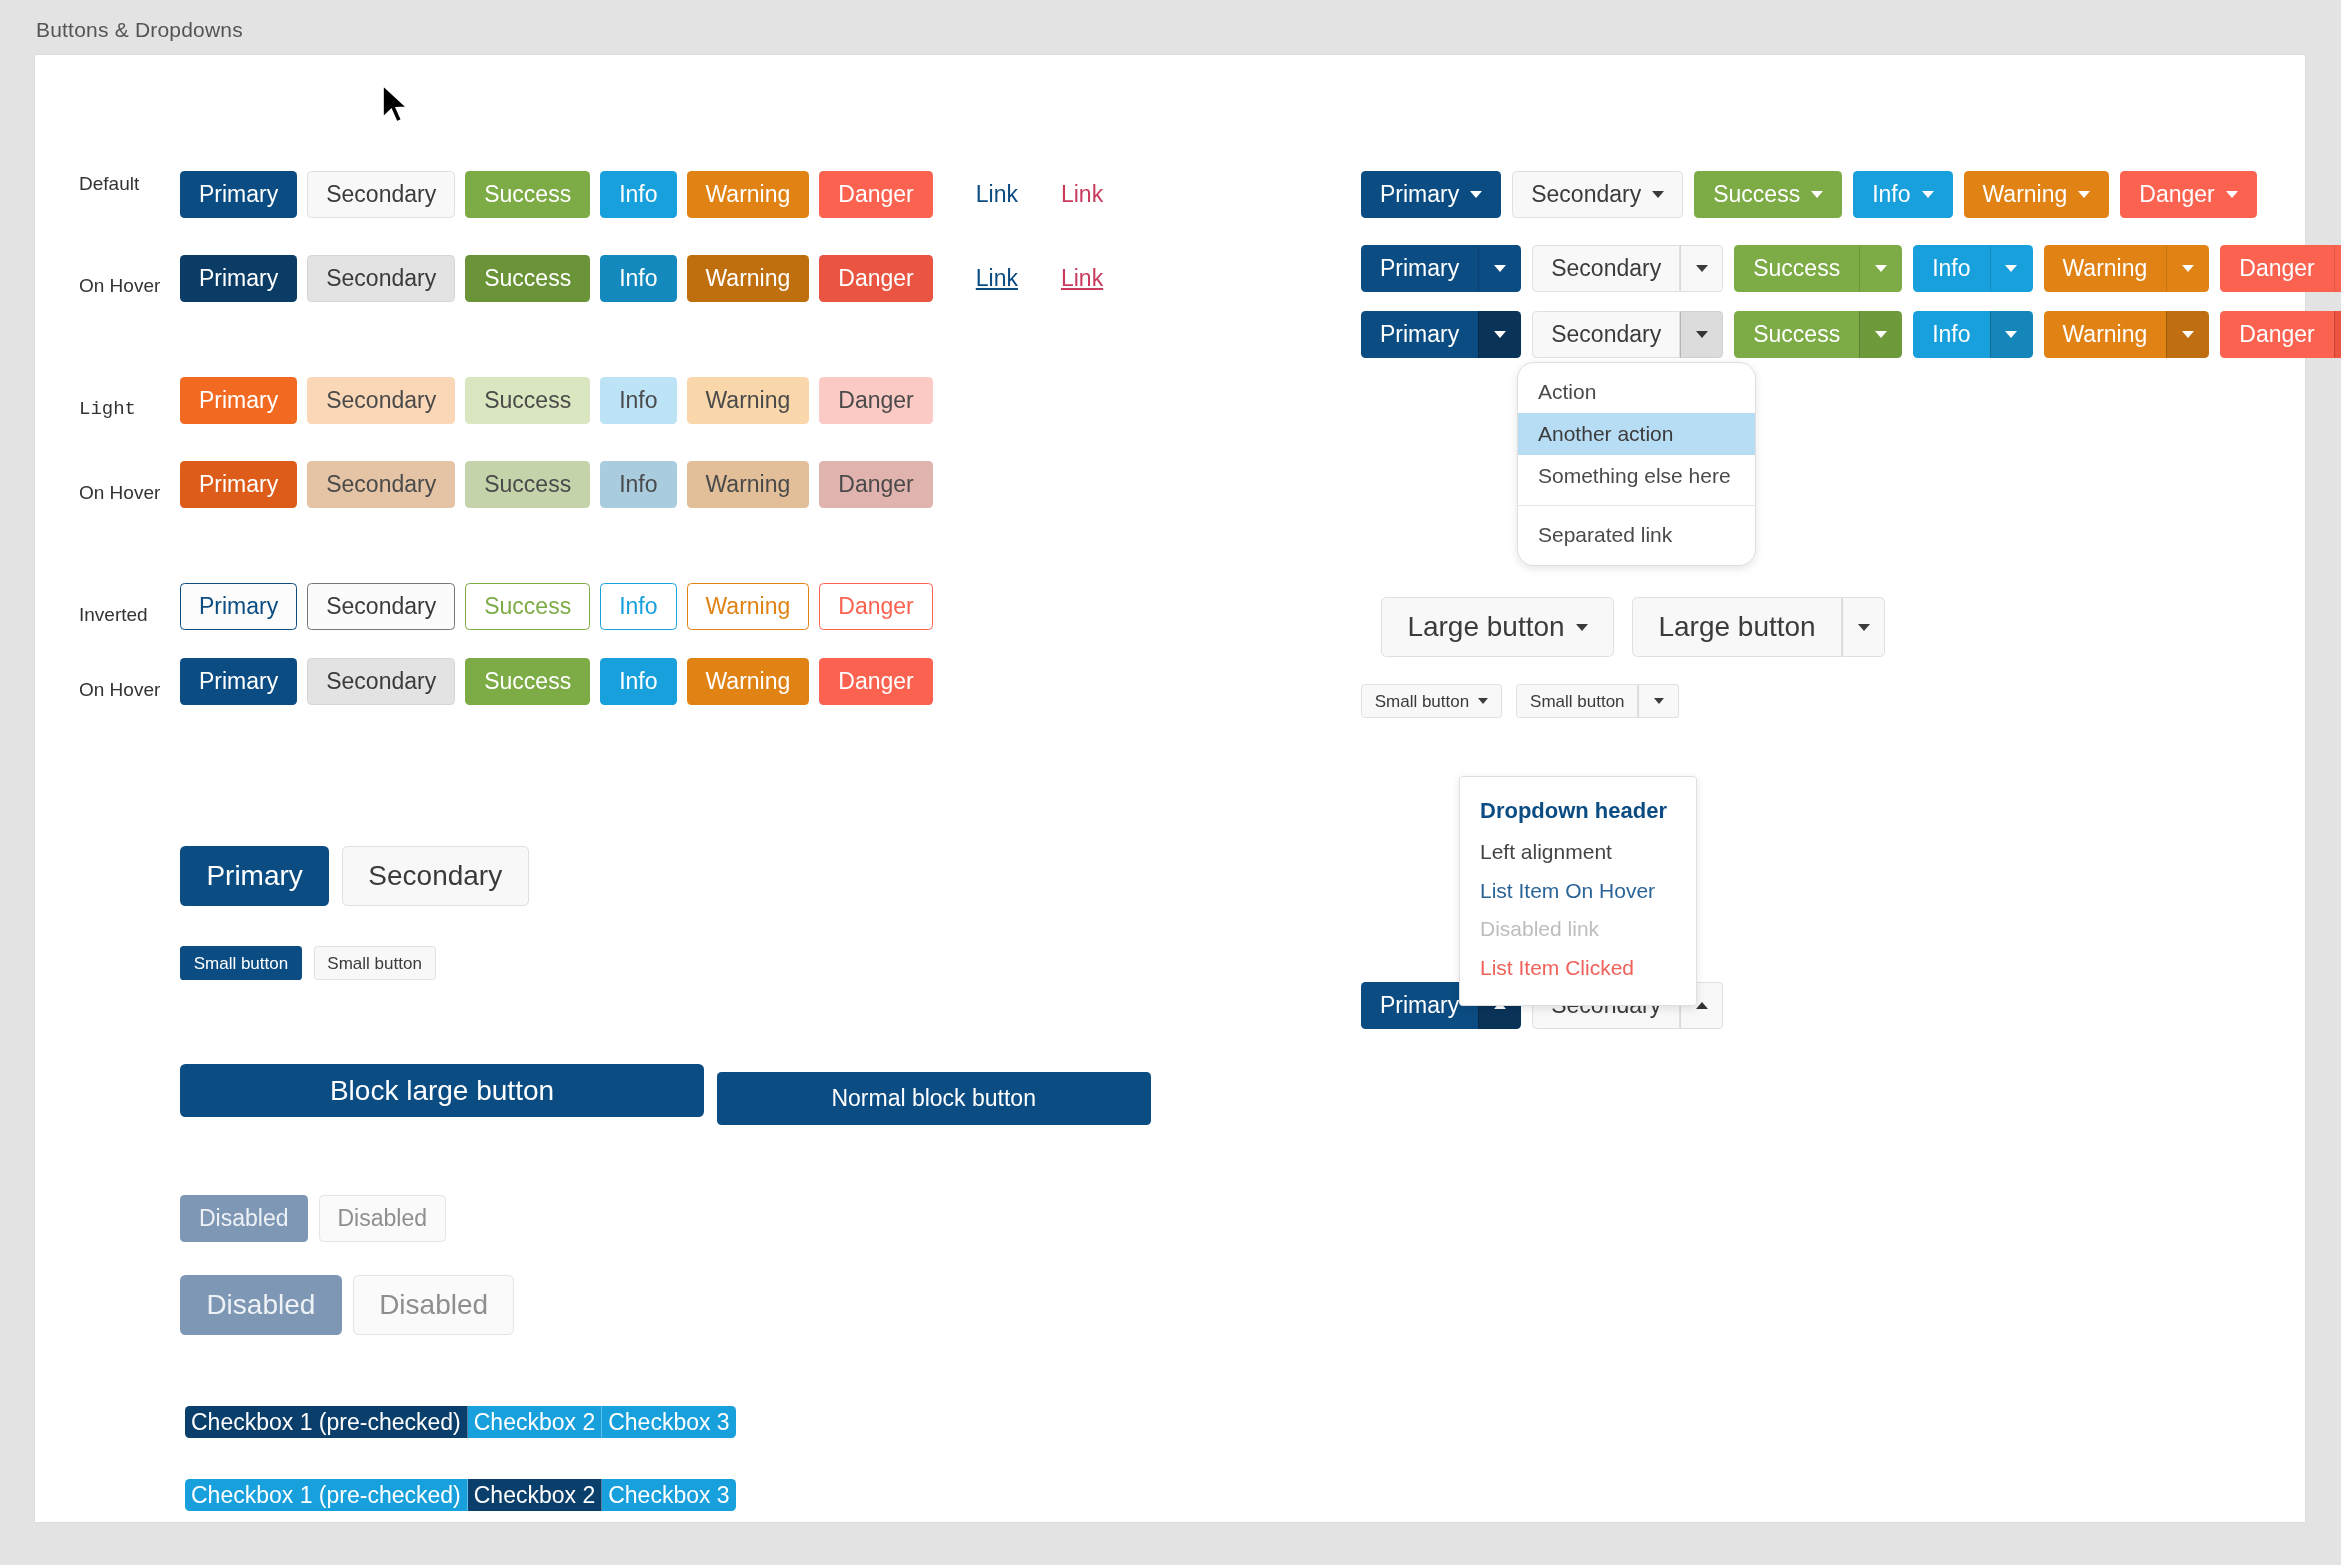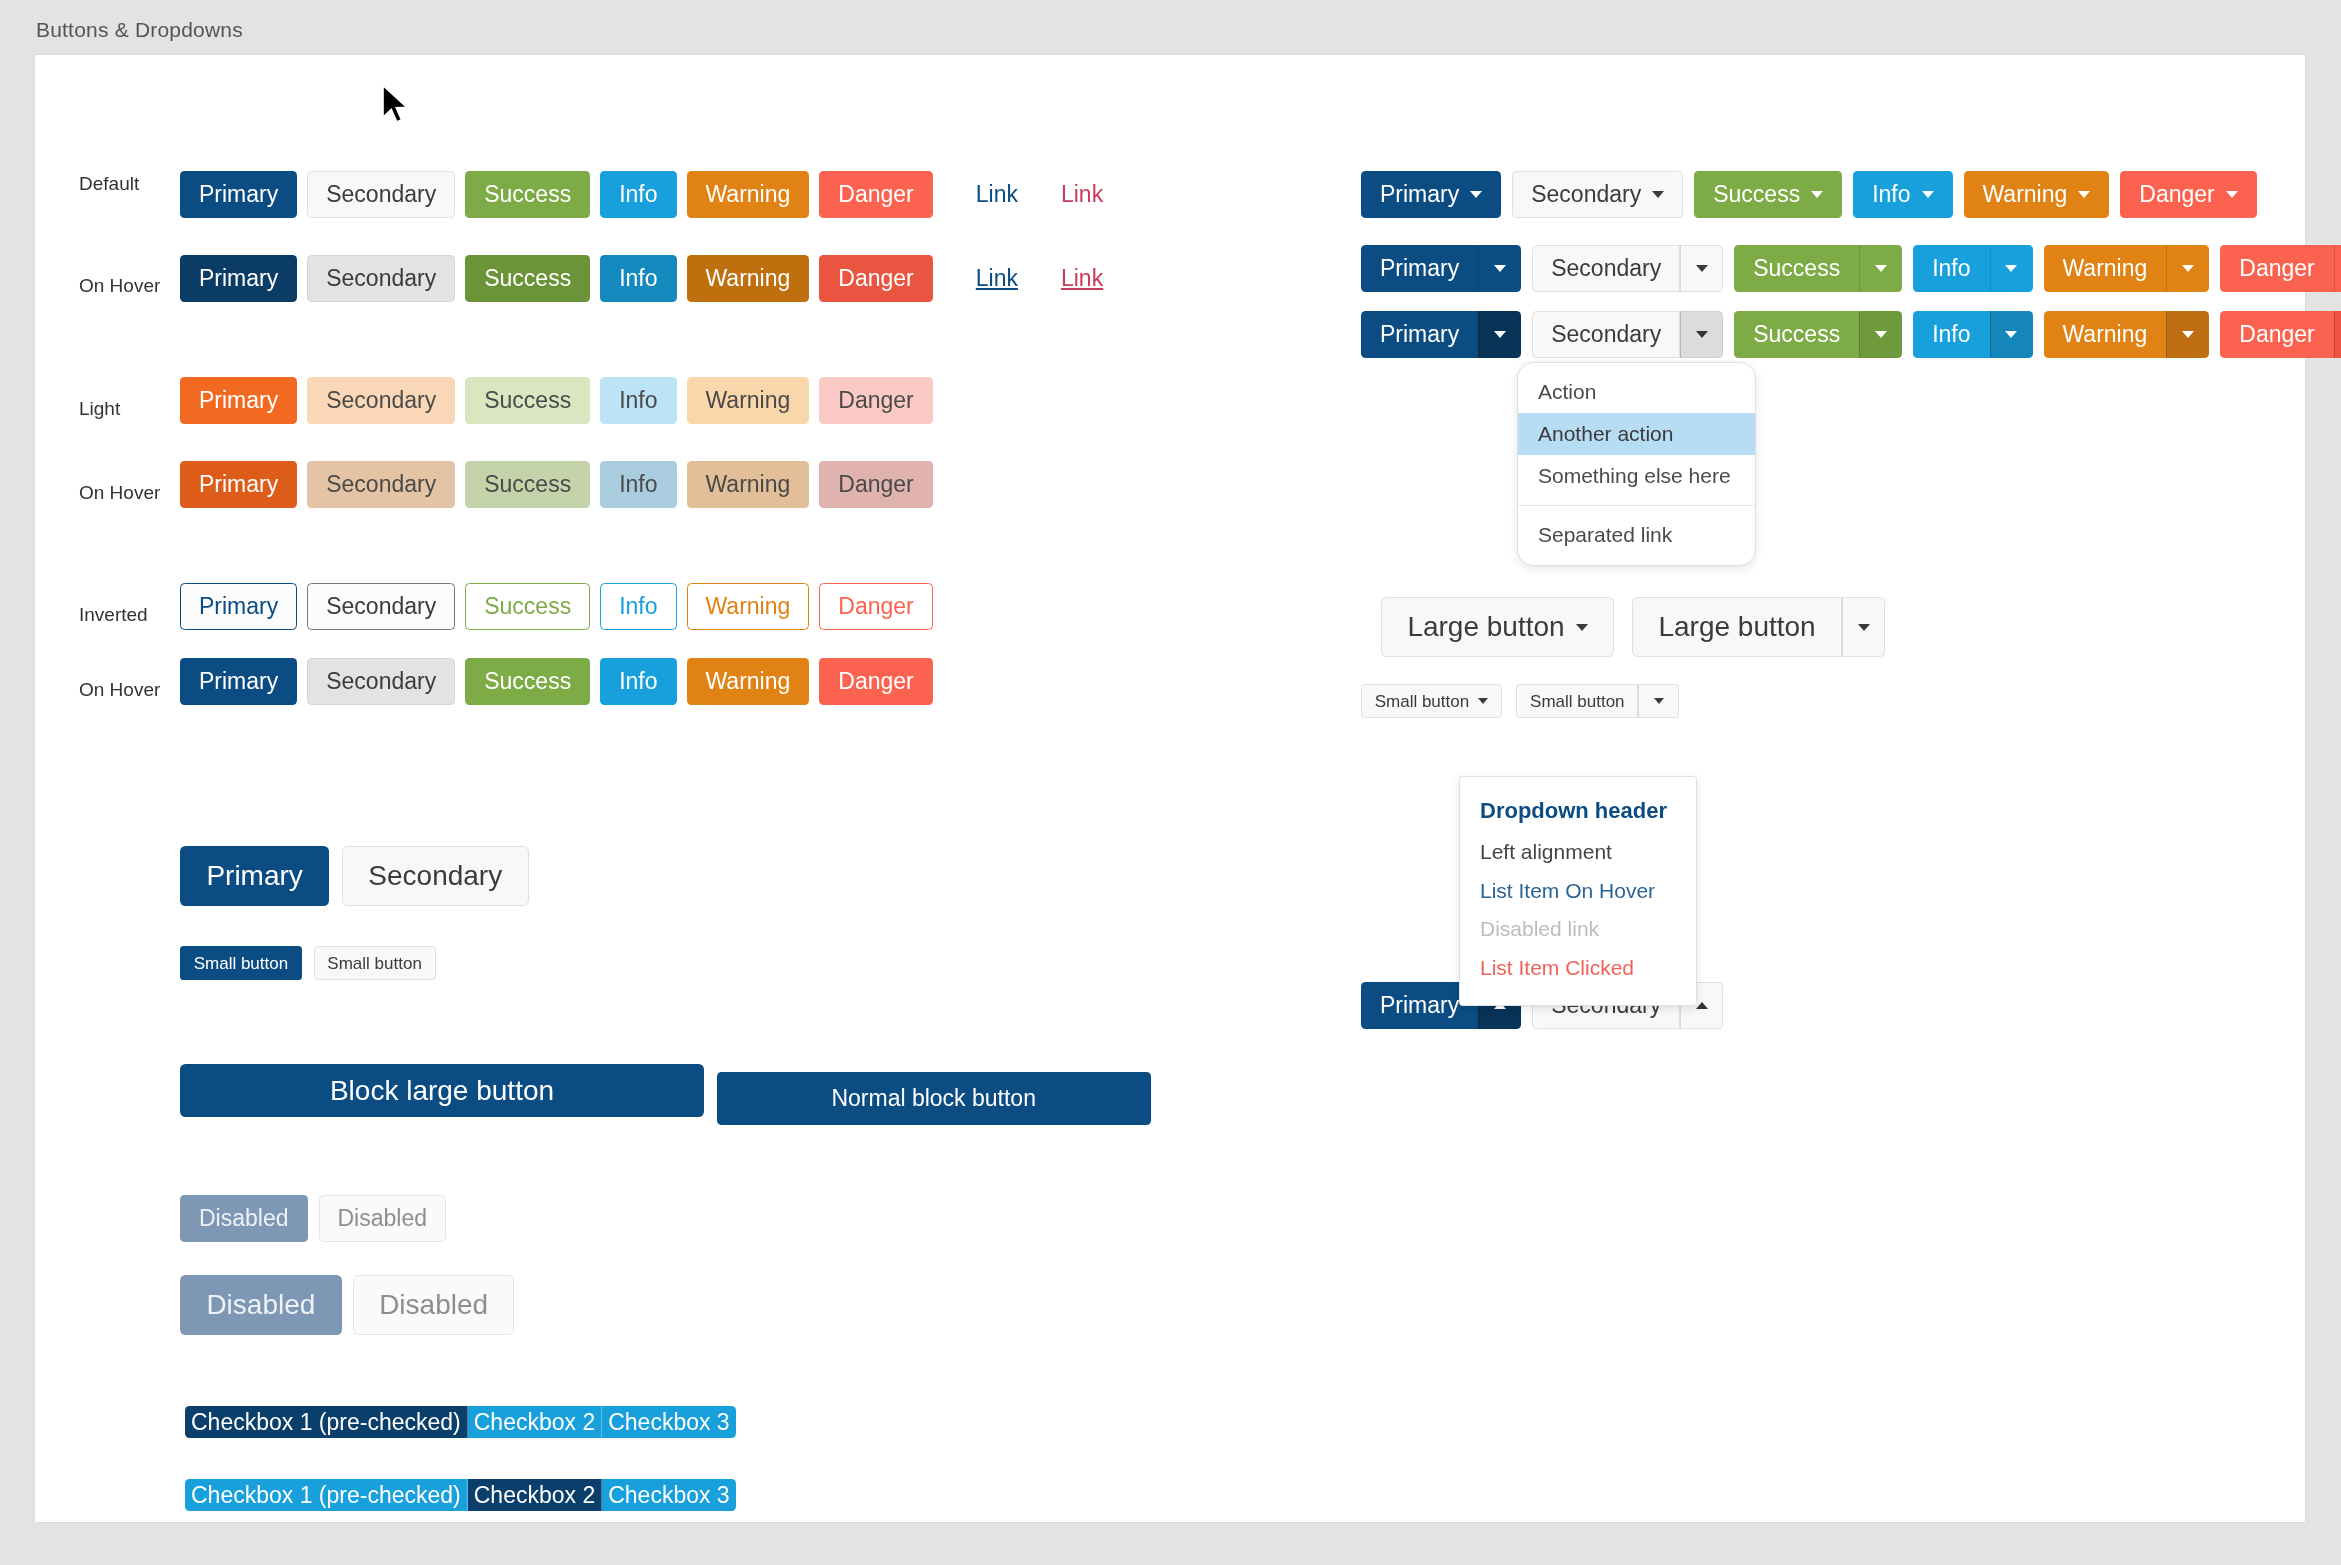--- a/index.html
+++ b/index.html
@@ -185,21 +185,21 @@
       <button class="btn b-primary-h">Primary</button>
       <button class="btn b-secondary-h">Secondary</button>
       <button class="btn b-success-h">Success</button>
       <button class="btn b-info-h">Info</button>
       <button class="btn b-warning-h">Warning</button>
       <button class="btn b-danger-h">Danger</button>
       <a class="link uh" style="margin-left:33px;">Link</a>
       <a class="link alt uh" style="margin-left:33px;">Link</a>
     </div>
 
-    <div class="row-label" style="left:44px; top:343px;">Light</div>
+    <div class="row-label" style="left:44px; top:343px;font-family:Liberation Mono, monospace;">Light</div>
     <div class="btnrow" style="left:145px; top:322px;">
       <button class="btn l-primary">Primary</button>
       <button class="btn l-secondary">Secondary</button>
       <button class="btn l-success">Success</button>
       <button class="btn l-info">Info</button>
       <button class="btn l-warning">Warning</button>
       <button class="btn l-danger">Danger</button>
     </div>
 
     <div class="row-label" style="left:44px; top:427px;">On Hover</div>

